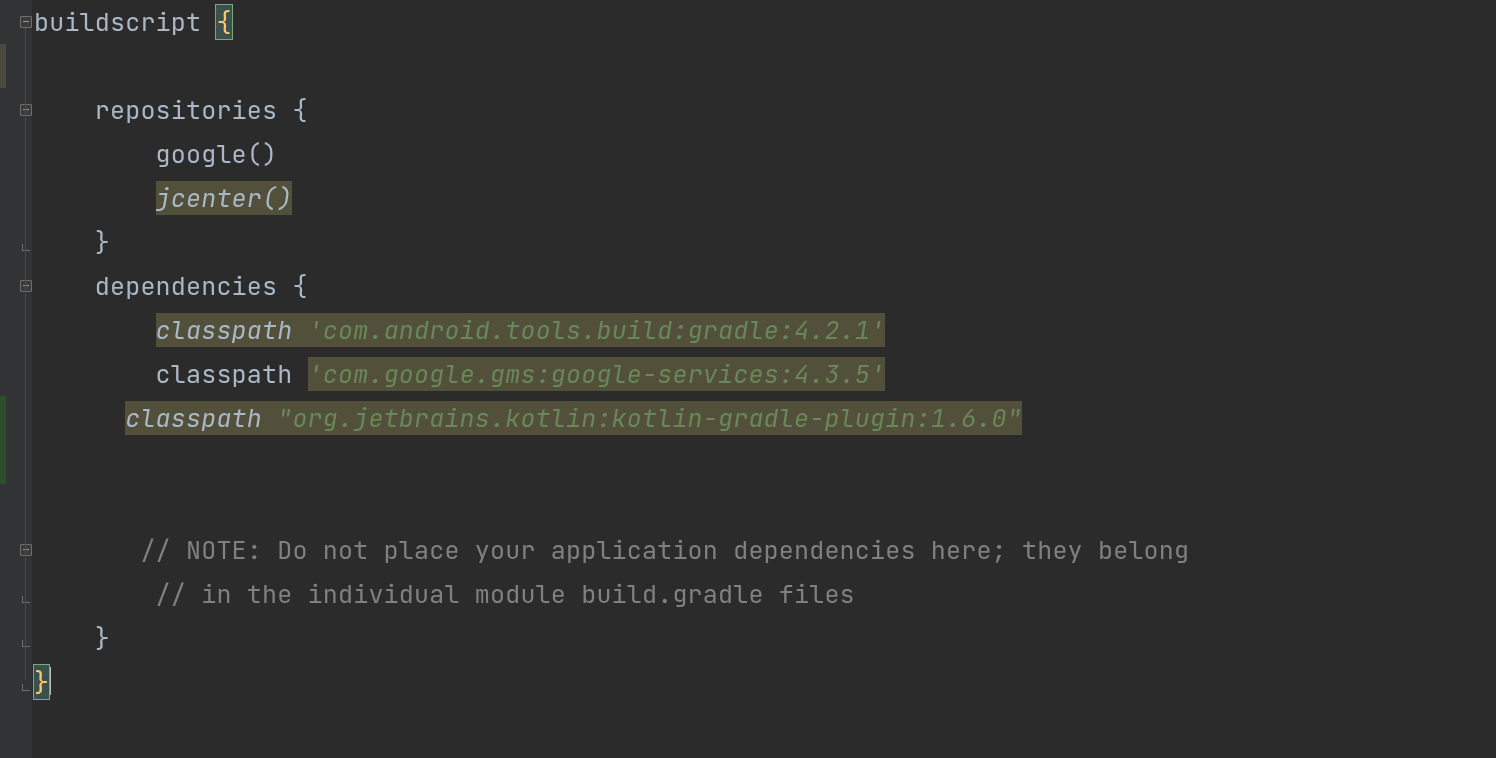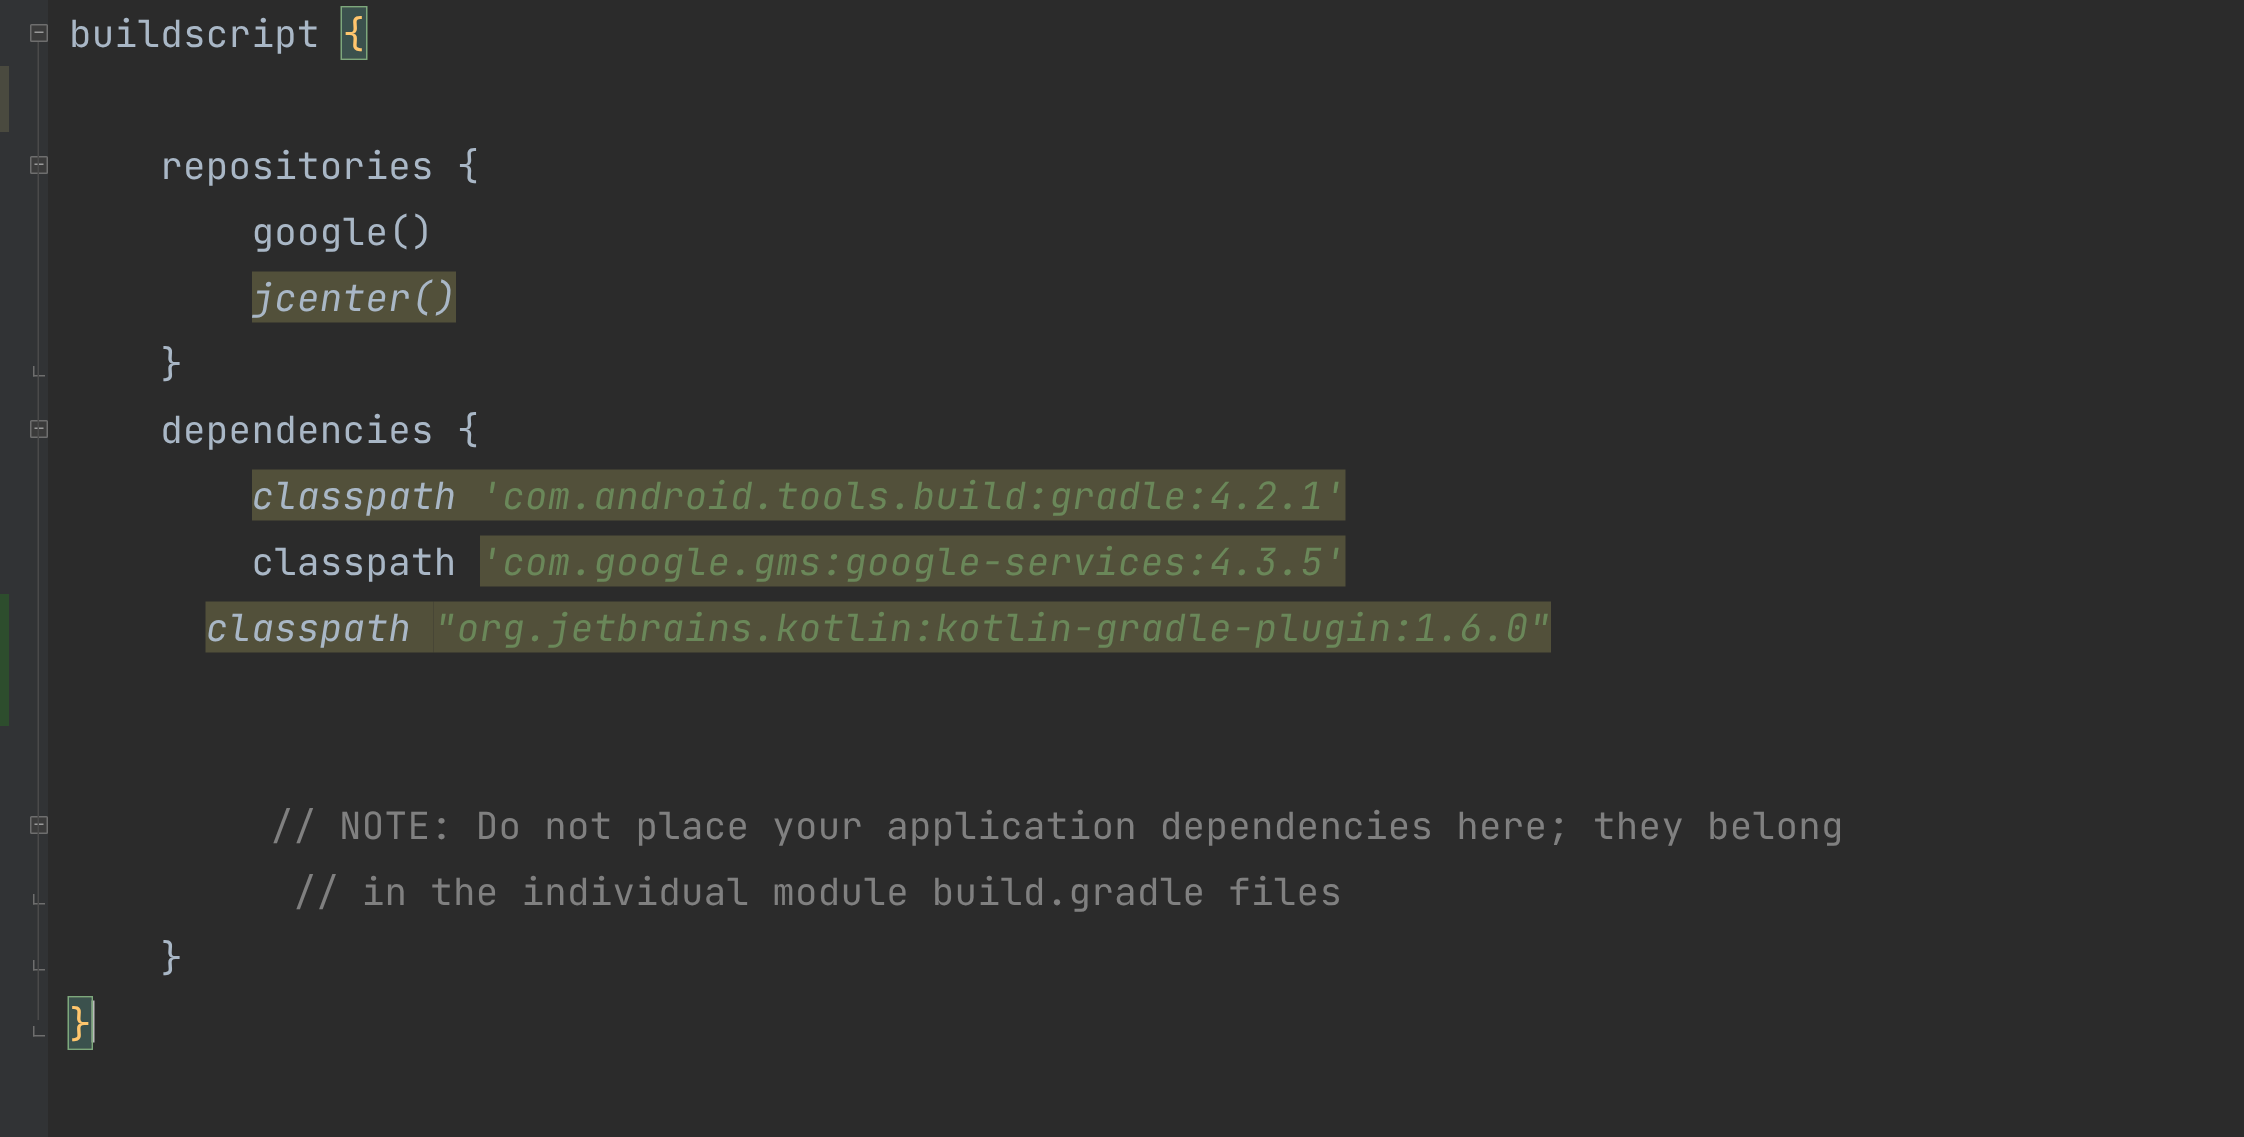--- a/index.html
+++ b/index.html
@@ -9,23 +9,23 @@
   .fold-outer{position:absolute;left:20px;width:10px;height:10px;border:1px solid #6e6e6e;border-radius:1px;background:#3b3b3b;}
   .fold-outer::before{content:"";position:absolute;left:2px;right:2px;top:4px;height:1px;background:#999;}
   .fold-close{position:absolute;left:22px;width:8px;height:8px;}
   .fold-close::before{content:"";position:absolute;left:0;top:0;width:8px;height:1px;background:#6e6e6e;}
   .fold-close::after{content:"";position:absolute;left:0;top:-6px;width:1px;height:7px;background:#6e6e6e;}
   .change-bar{position:absolute;left:0;width:6px;background:#374752;}
   .change-bar.mod{background:#4a4a3f;}
   .change-bar.add{background:#2d4d2d;}
   .code{flex:1;position:relative;padding-top:0;line-height:44px;white-space:pre;letter-spacing:0.2px;}
   .code-line{height:44px;position:relative;}
-  .code-line .content{position:absolute;left:14px;top:0;height:44px;display:inline-block;white-space:pre;}
+  .code-line .content{position:absolute;left:2px;top:0;height:44px;display:inline-block;white-space:pre;}
   .str{color:#6A8759;}
-  .cm{color:#808080;margin-left:28px;}
+  .cm{color:#808080;}
   .txt{color:#A9B7C6;}
   .brace-yellow{color:#FFC66D;}
   .hi-warn{background:#52503A;font-style:italic;}
   .caret-bg{background:#3b514d;}
   .caret-brace{outline:1px solid #7da87d;}
   .caret{display:inline-block;width:2px;height:28px;background:#bbbbbb;vertical-align:-4px;}
 </style>
 </head>
 <body>
 

